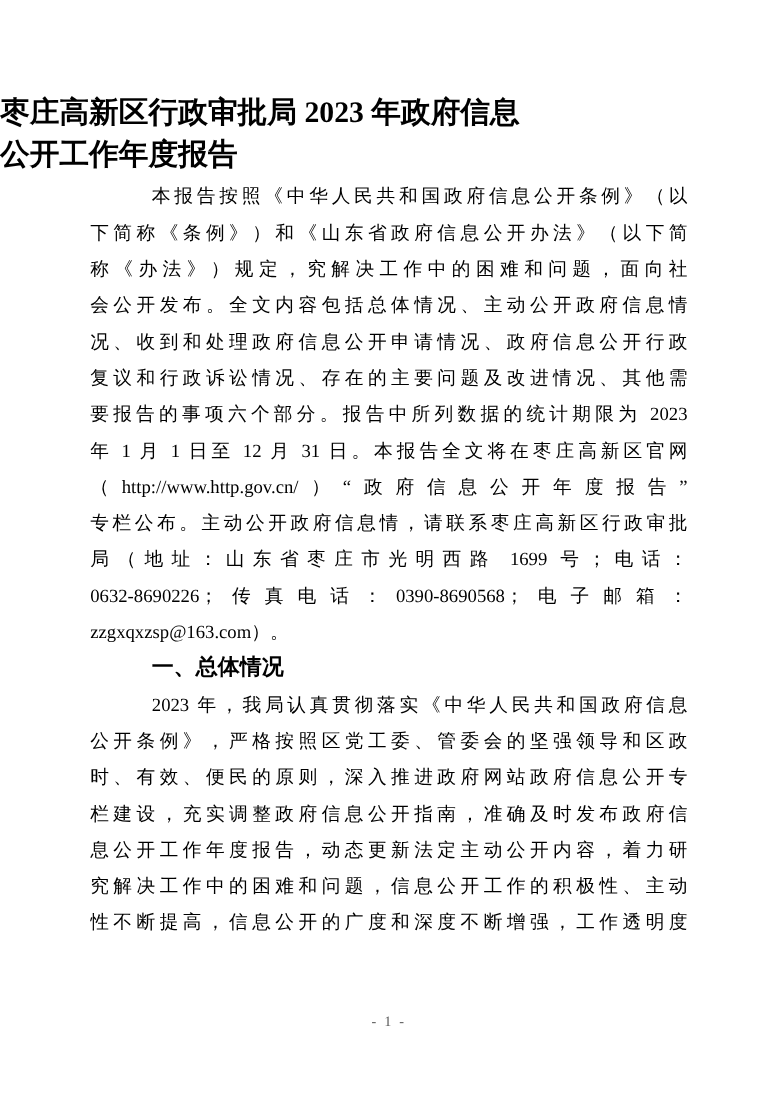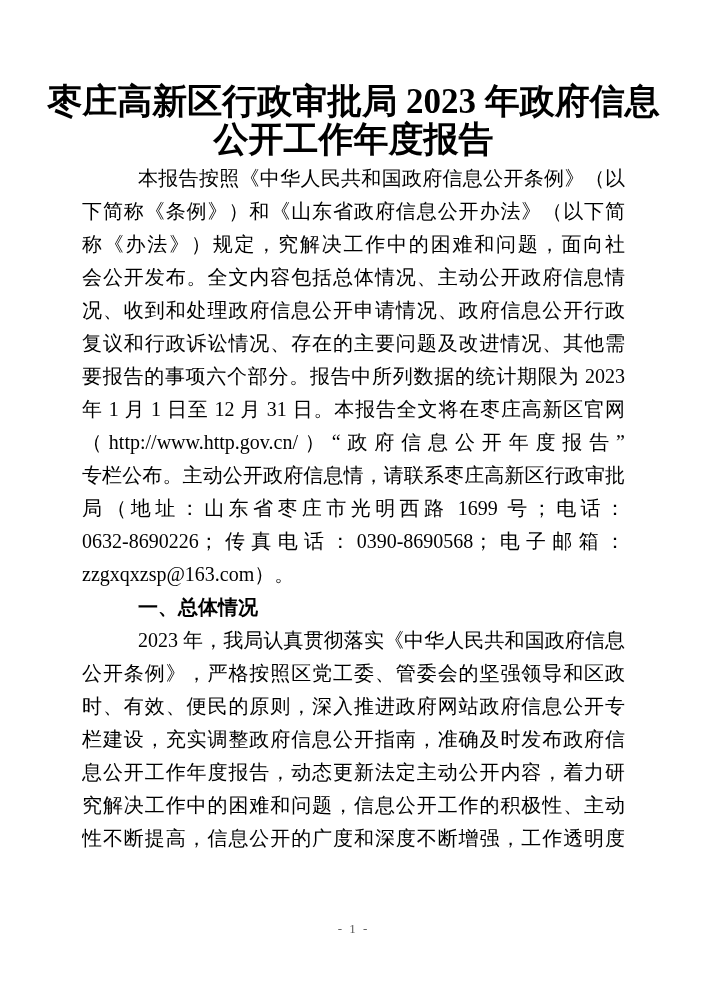--- a/index.html
+++ b/index.html
@@ -10,35 +10,34 @@
     background: #ffffff;
     overflow: hidden;
     font-family: "Liberation Serif", "DejaVu Serif", serif;
     color: #000000;
   }
   .title {
     position: absolute;
     top: 83px;
     left: 0;
     width: 707px;
-    text-align: center;
     font-family: "Liberation Serif", "DejaVu Serif", serif;
     font-weight: bold;
-    font-size: 35px;
+    font-size: 27px;
     line-height: 38px;
   }
   .content {
     position: absolute;
     top: 162px;
     left: 82px;
     width: 543px;
   }
   .line {
     font-family: "Liberation Serif", "DejaVu Serif", serif;
-    font-size: 20px;
+    font-size: 17px;
     line-height: 33px;
     height: 33px;
     overflow: hidden;
     text-align: justify;
     text-align-last: justify;
     text-justify: inter-character;
     white-space: normal;
   }
   .line.first { padding-left: 56px; }
   .line.end { text-align-last: left; }

